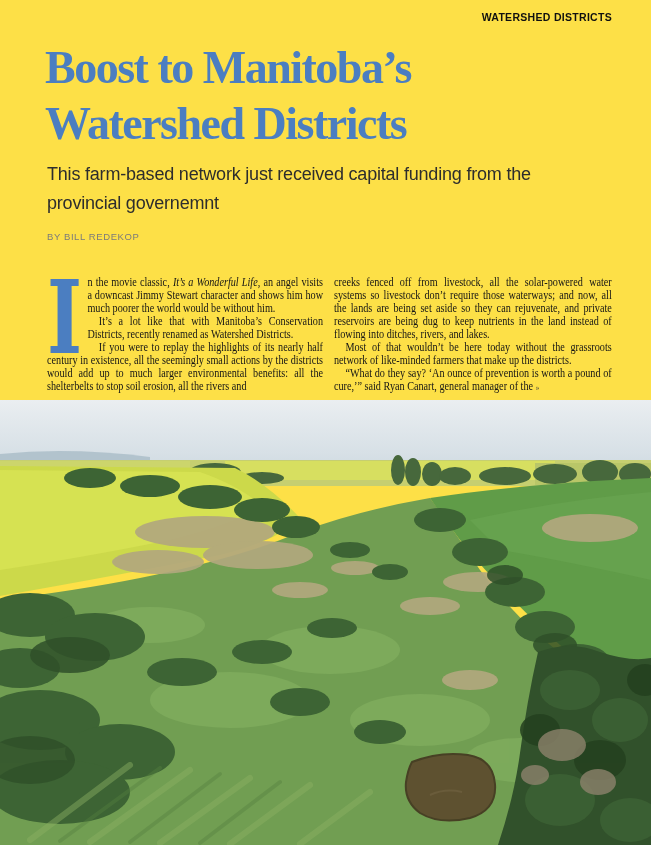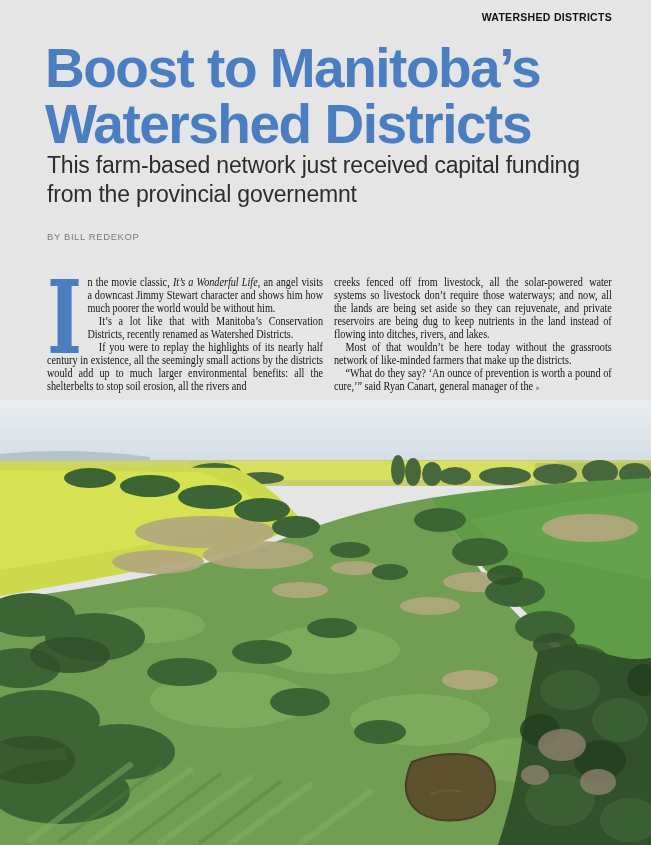--- a/index.html
+++ b/index.html
@@ -1,32 +1,32 @@
 <!DOCTYPE html>
 <html><head>
 <meta charset="utf-8">
 <style>
   html,body { margin:0; padding:0; background:#9a9a9a; }
   .page {
     position:relative; width:651px; height:845px; margin:0 auto;
-    background:#e5e5e5; overflow:hidden;
+    background:#fde047; overflow:hidden;
     font-family:"Liberation Sans", sans-serif;
   }
   .kicker {
     position:absolute; top:11px; right:39px;
     font-size:10.5px; font-weight:bold; color:#101010; letter-spacing:0.3px;
   }
   .title {
     position:absolute; left:45px; top:40px;
-    font-size:55px; line-height:56px; font-weight:bold;
-    color:#4b7ec1; letter-spacing:-1.5px;
+    font-size:46px; line-height:56px; font-weight:bold;
+    color:#4b7ec1; letter-spacing:-1.5px;font-family:Liberation Serif, serif;
   }
   .subtitle {
-    position:absolute; left:47px; top:151px; width:545px;
-    font-size:23px; line-height:29px; color:#2d2d2d; letter-spacing:-0.2px;
+    position:absolute; left:47px; top:160px; width:545px;
+    font-size:18px; line-height:29px; color:#2d2d2d; letter-spacing:-0.2px;
   }
   .byline {
     position:absolute; left:47px; top:231px;
     font-size:9.5px; font-weight:normal; color:#7b7b7b; letter-spacing:0.6px;
   }
   .bodycol {
     position:absolute; top:276px;
     font-family:"Liberation Serif", serif;
     font-size:11.6px; line-height:13px; color:#151515;
     text-align:justify; transform:scaleX(0.879); transform-origin:0 0;

